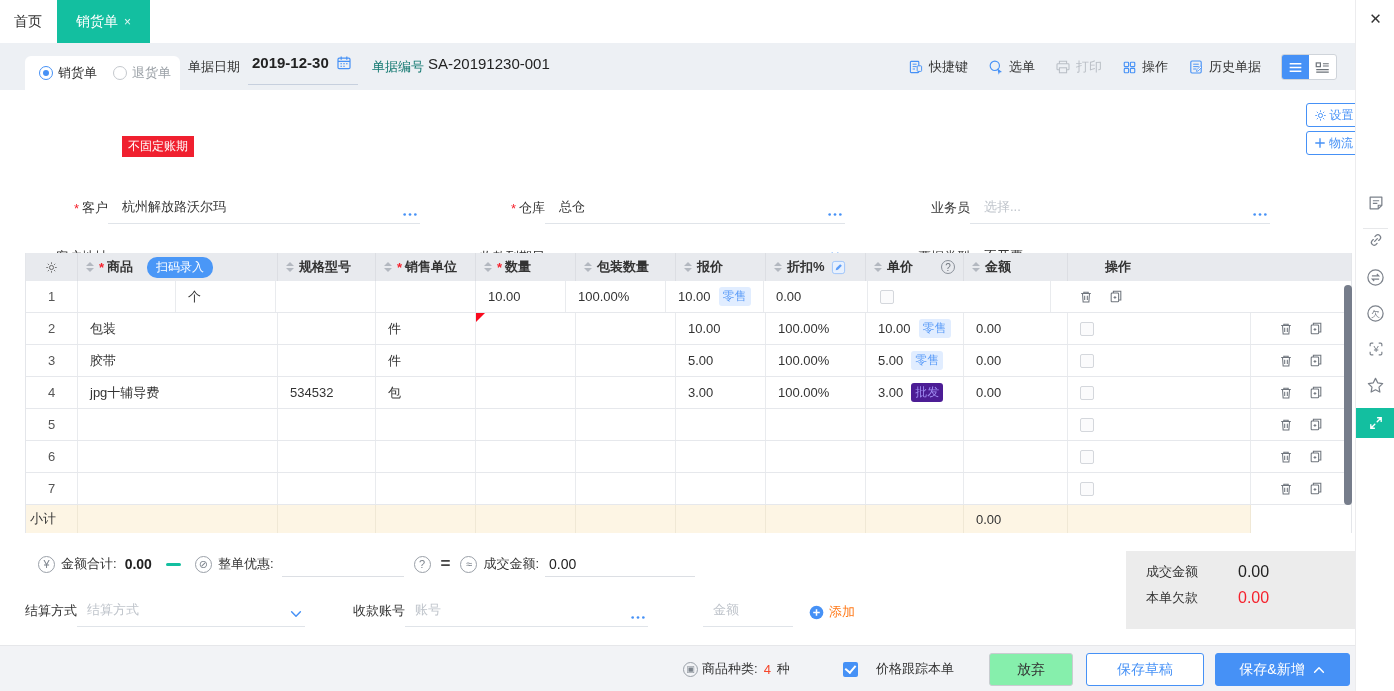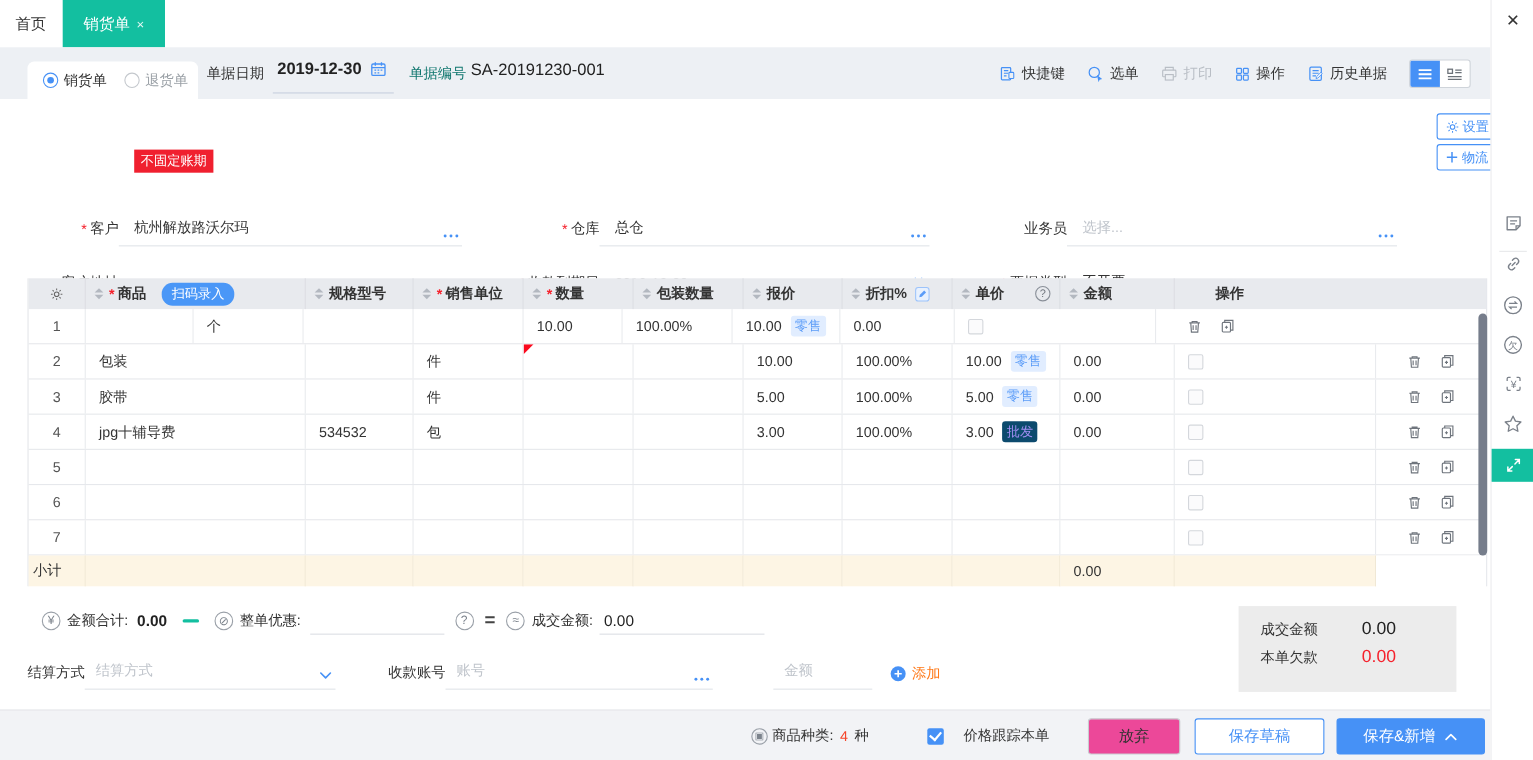--- a/index.html
+++ b/index.html
@@ -58,55 +58,55 @@
   .sub-row { display:flex; height:28px; }
   .sub-row .c { display:flex; align-items:center; padding:0 12px; background:#fdf5e4; border-right:1px solid #f0e8d5; overflow:hidden; }
   .sub-row .c.ops-c { background:#fff; border-right:none; }
   .sort { display:inline-flex; flex-direction:column; gap:2px; margin-right:5px; }
   .sort i { width:0; height:0; border-left:4px solid transparent; border-right:4px solid transparent; }
   .sort .up { border-bottom:4px solid #b3b8c0; }
   .sort .dn { border-top:4px solid #b3b8c0; }
   .scan-badge { margin-left:14px; background:#4a97f7; color:#fff; font-size:12px; font-weight:400; padding:2px 9px; border-radius:10px; cursor:pointer; }
   .tag { margin-left:8px; font-size:12px; padding:1px 4px; border-radius:3px; cursor:pointer; }
   .tag.retail { color:#5b9cf8; background:#e1edff; }
-  .tag.wholesale { color:#a08df2; background:#0c4a6e; }
+  .tag.wholesale { color:#a08df2; background:#4c1d95; }
   .cb { width:14px; height:14px; border:1px solid #d4d7dc; border-radius:2px; background:#fbfbfc; cursor:pointer; }
   .opsi { color:#6f757d; display:flex; cursor:pointer; }
   .qty-flag::before { content:""; position:absolute; left:0; top:0; border-top:9px solid #fa0a1e; border-right:9px solid transparent; }
   .help-c { position:absolute; right:8px; width:14px; height:14px; border:1px solid #8a9099; border-radius:50%; color:#6f757d; font-size:10px; display:flex; align-items:center; justify-content:center; font-weight:400; }
   .scrollbar { position:absolute; left:1319px; top:285px; width:8px; height:220px; background:#767d8b; border-radius:4px; }
 
   
   .totals { position:absolute; left:38px; top:547px; height:34px; display:flex; align-items:center; }
   .gicon { width:17px; height:17px; border:1px solid #9aa0a8; border-radius:50%; color:#7c838c; font-size:11px; display:flex; align-items:center; justify-content:center; flex:none; }
   .totals .money { font-size:14px; font-weight:700; color:#222; }
   .tdash { width:15px; height:3px; background:var(--teal); border-radius:2px; margin:0 14px; }
   .uinput { border-bottom:1px solid #dcdfe4; height:26px; display:flex; align-items:flex-end; padding:0 4px 4px 4px; }
   .eq { font-size:17px; font-weight:700; color:#444; margin:0 10px; }
   .payment { position:absolute; left:25px; top:593px; height:34px; display:flex; align-items:flex-end; }
   .payment .plab { padding-bottom:7px; color:#333; white-space:nowrap; }
   .pctrl { border-bottom:1px solid #e0e4e9; padding:0 4px 7px 10px; position:relative; white-space:nowrap; }
   .pctrl .ph { color:#bfc4cb; }
   .add-link { display:flex; align-items:center; gap:5px; color:#ff7a1a; cursor:pointer; padding-bottom:6px; margin-left:16px; }
 
-  .deal-box { position:absolute; left:1126px; top:551px; width:198px; height:78px; background:#ececec; padding:12px 0 0 20px; }
+  .deal-box { position:absolute; left:1126px; top:551px; width:268px; height:78px; background:#ececec; padding:12px 0 0 20px; }
   .deal-box .row { display:flex; align-items:center; margin-bottom:8px; }
   .deal-box .dl { width:76px; color:#333; }
   .deal-box .dv { font-size:16px; color:#222; margin-left:16px; }
   .deal-box .dv.red { color:#f5222d; }
 
   
   .footer { position:absolute; left:0; top:645px; width:1355px; height:46px; background:#f2f3f6; border-top:1px solid #e6e7ea; }
   .kinds { position:absolute; left:683px; top:14px; display:flex; align-items:center; gap:4px; color:#333; }
   .kinds .n { color:#f5452a; margin:0 2px; }
   .track { position:absolute; left:843px; top:14px; display:flex; align-items:center; gap:18px; cursor:pointer; }
   .cbx { width:15px; height:15px; background:var(--blue); border-radius:2px; position:relative; }
   .cbx::after { content:""; position:absolute; left:4px; top:1px; width:5px; height:8px; border:solid #fff; border-width:0 2px 2px 0; transform:rotate(40deg); }
   .btn { position:absolute; top:7px; height:33px; display:flex; align-items:center; justify-content:center; border-radius:3px; cursor:pointer; font-size:14px; }
-  .btn-cancel { left:989px; width:84px; background:#ec4899; border:1px solid #c9ccd1; color:#333; }
+  .btn-cancel { left:989px; width:84px; background:#86efac; border:1px solid #c9ccd1; color:#333; }
   .btn-draft { left:1086px; width:118px; background:#fff; border:1px solid var(--blue); color:var(--blue); }
   .btn-save { left:1215px; width:135px; background:var(--blue); border:1px solid var(--blue); color:#fff; gap:7px; }
   .btn-save .up-ch { transform:rotate(180deg); display:flex; }
 
   
   .sidebar { position:absolute; right:0; top:0; width:39px; height:691px; background:#fff; border-left:1px solid #ececee; }
   .sb-close { position:absolute; top:10px; left:0; width:39px; text-align:center; font-size:15px; color:#333; cursor:pointer; }
   .sb-item { position:absolute; left:0; width:39px; display:flex; justify-content:center; color:#7b818a; cursor:pointer; }
   .sb-div { position:absolute; left:7px; width:25px; border-top:1px solid #e7e8ea; }
   .sb-expand { position:absolute; left:0; top:408px; width:39px; height:30px; background:var(--teal); color:#fff; display:flex; align-items:center; justify-content:center; cursor:pointer; }

